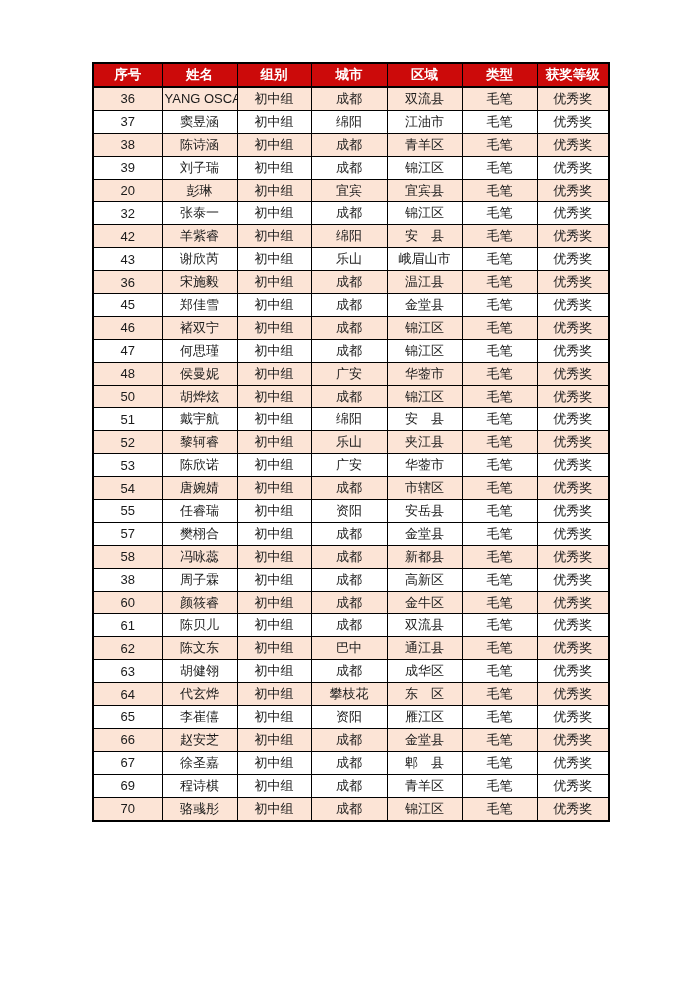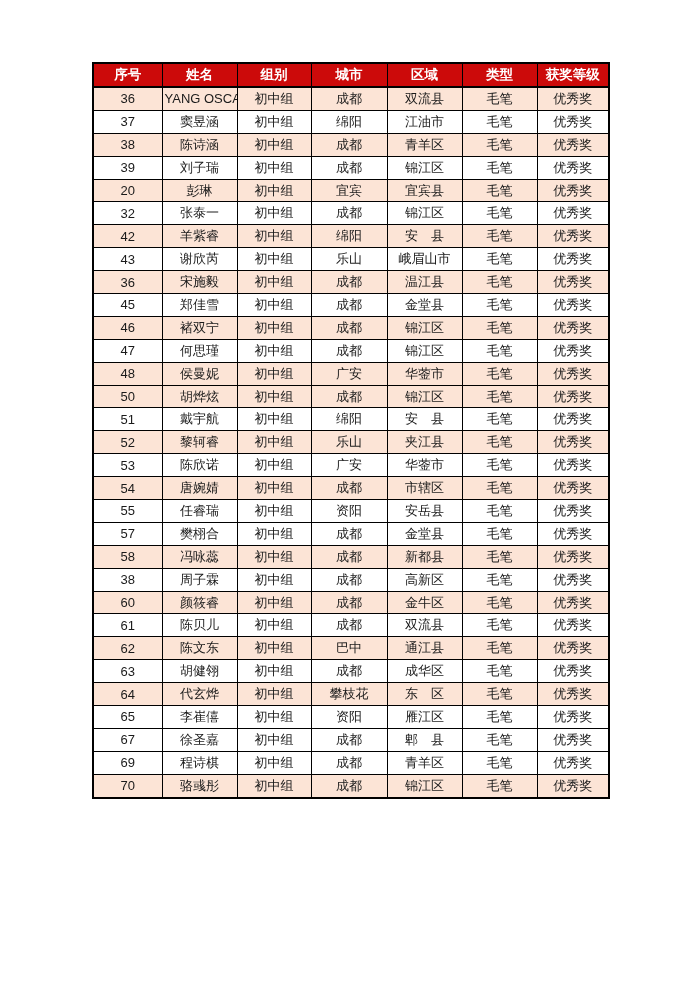--- a/index.html
+++ b/index.html
@@ -324,20 +324,29 @@
         </tr>
         <tr class="row-odd">
           <td>65</td>
           <td>李崔僖</td>
           <td>初中组</td>
           <td>资阳</td>
           <td>雁江区</td>
           <td>毛笔</td>
           <td>优秀奖</td>
         </tr>
+        <tr class="row-even">
+          <td>66</td>
+          <td>赵安芝</td>
+          <td>初中组</td>
+          <td>成都</td>
+          <td>金堂县</td>
+          <td>毛笔</td>
+          <td>优秀奖</td>
+        </tr>
         <tr class="row-odd">
           <td>67</td>
           <td>徐圣嘉</td>
           <td>初中组</td>
           <td>成都</td>
           <td>郫　县</td>
           <td>毛笔</td>
           <td>优秀奖</td>
         </tr>
         <tr class="row-odd">

